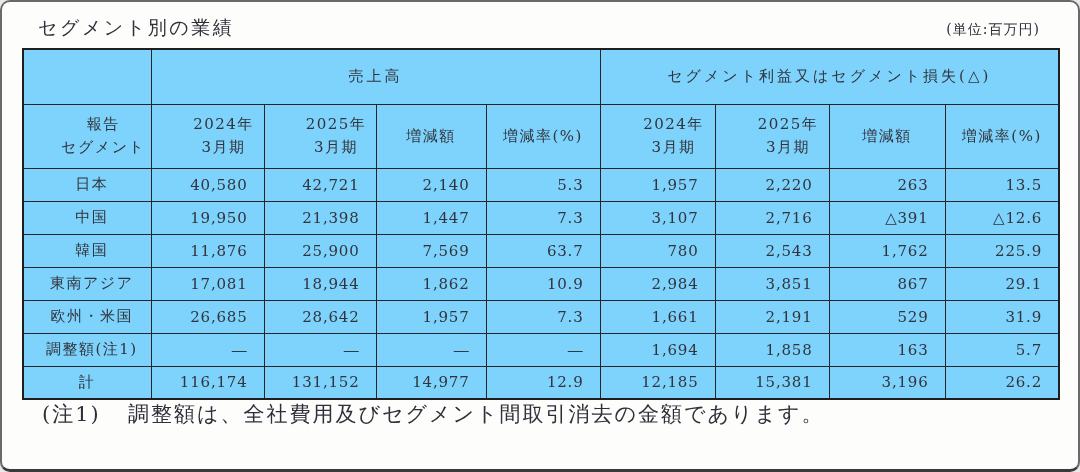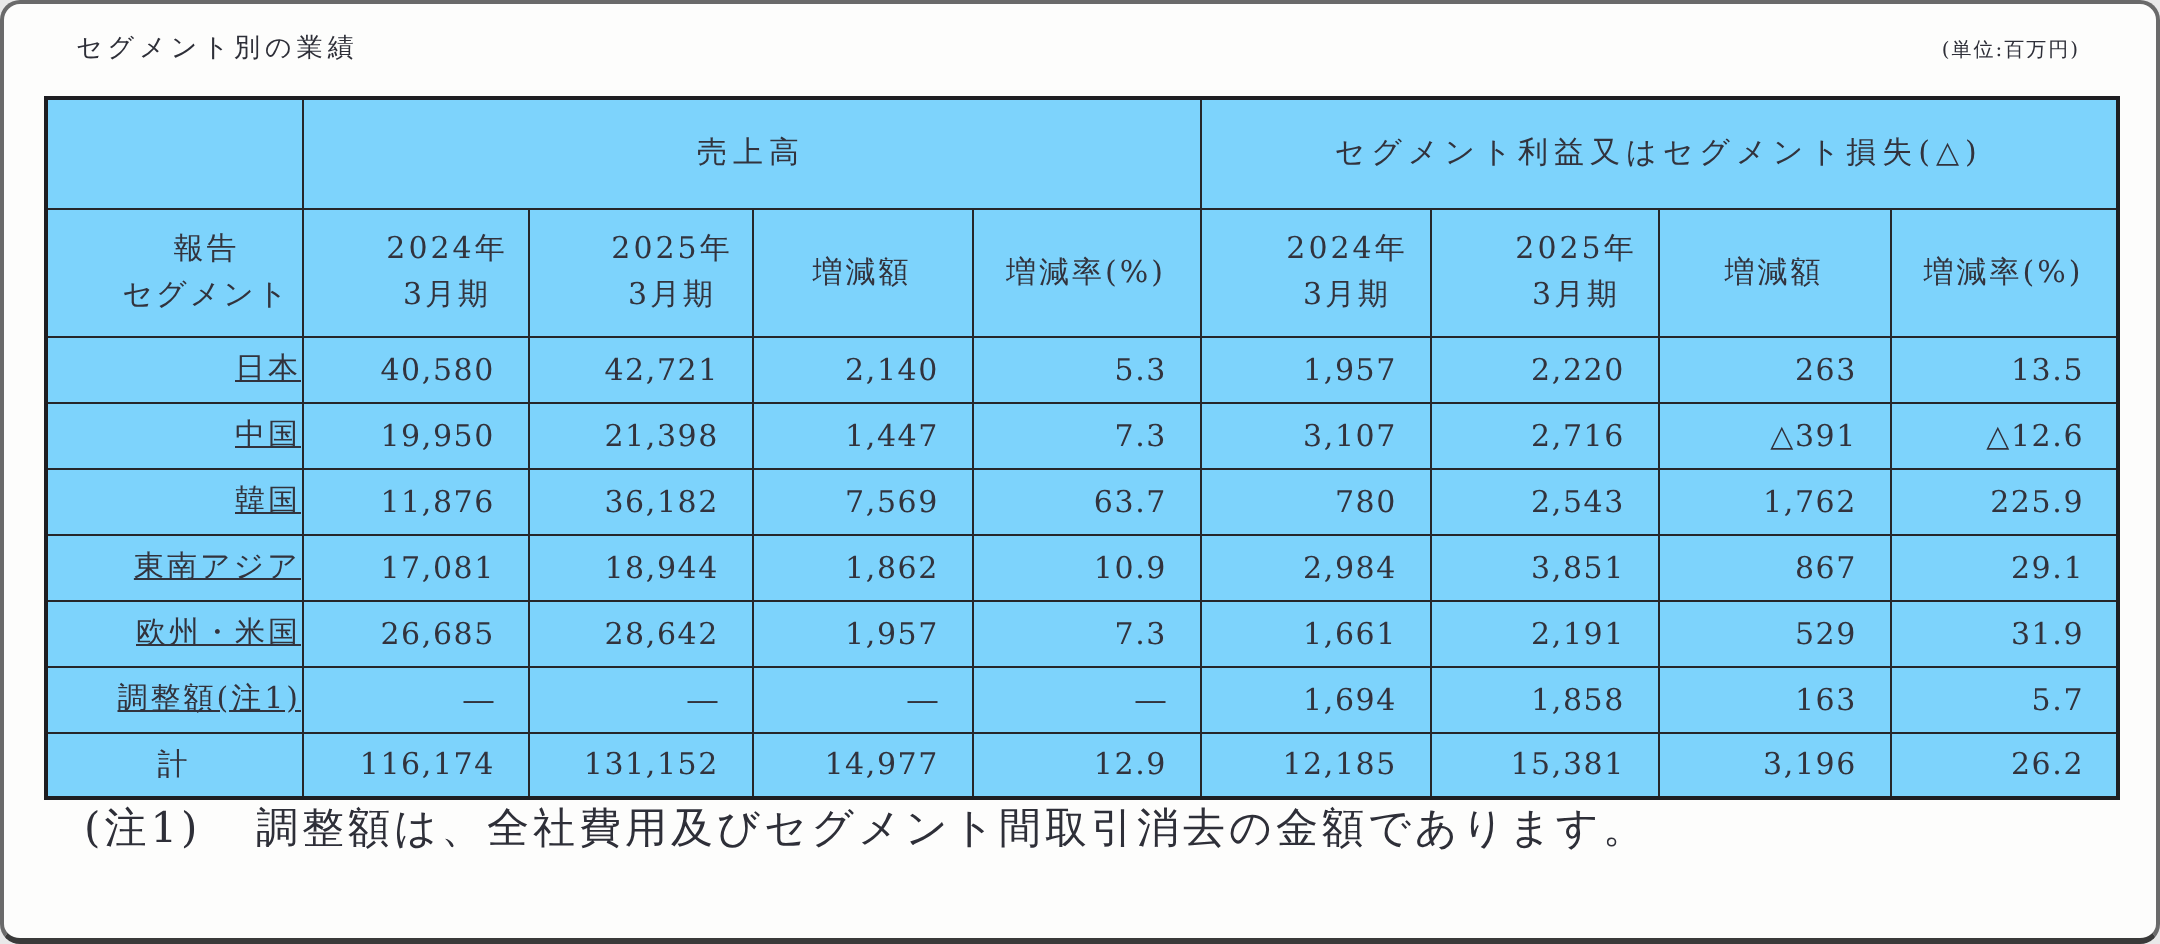--- a/index.html
+++ b/index.html
@@ -16,45 +16,45 @@
     border-bottom: 3px solid #3a3a3a;
     border-radius: 10px;
     overflow: hidden;
     color: #31323c;
   }
   .title-row {
     position: absolute; top: 13px; left: 36px; right: 38px;
     display: flex; justify-content: space-between; align-items: baseline;
   }
   .doc-title {
-    font-size: 13px; letter-spacing: 2.5px; color: #2e2f38; font-weight: 500;
+    font-size: 19px; letter-spacing: 2.5px; color: #2e2f38; font-weight: 500;
   }
   .unit-label {
-    font-size: 10px; letter-spacing: 1px; color: #2e2f38;
+    font-size: 14px; letter-spacing: 1px; color: #2e2f38;
   }
   table.seg-table {
     position: absolute; left: 20px; top: 46px;
     width: 1036px;
     border-collapse: collapse;
     table-layout: fixed;
     background: #7dd3fc;
   }
   .seg-table td, .seg-table th {
     border: 1.6px solid #26262a;
     font-weight: normal;
     font-size: 15px;
     color: #32333d;
     overflow: hidden;
     white-space: nowrap;
   }
   .seg-table { border: 2.4px solid #1e1e22; }
   tr.group-row td { height: 55px; text-align: center; letter-spacing: 3px; }
   tr.subhead-row td { height: 64px; text-align: center; letter-spacing: 1.5px; line-height: 23px; }
   tr.data-row td { height: 33px; }
-  .c-seg { text-align: right; padding-left: 9px; letter-spacing: 1.5px; text-decoration: underline; }
+  .c-seg { text-align: center; padding-left: 9px; letter-spacing: 1.5px; }
   .c-num { text-align: right; padding-right: 16px; letter-spacing: 0.8px; margin-top: 47px; }
   .c-center { text-align: center; letter-spacing: 2px; }
   .hline { display: block; padding-left: 32px; }
   .notes {
     position: absolute; left: 40px; top: 402px;
     font-size: 21px; color: #2e2f38; letter-spacing: 2px;
   }
   .note-line { display: flex; margin-bottom: 9px; line-height: 21px; }
   .note-label { width: 86px; flex: none; }
 </style>
@@ -130,21 +130,21 @@
       <td class="c-num">1,447</td>
       <td class="c-num">7.3</td>
       <td class="c-num">3,107</td>
       <td class="c-num">2,716</td>
       <td class="c-num">△391</td>
       <td class="c-num">△12.6</td>
     </tr>
     <tr class="data-row">
       <td class="c-seg">韓国</td>
       <td class="c-num">11,876</td>
-      <td class="c-num">36,182</td>
+      <td class="c-num">25,900</td>
       <td class="c-num">7,569</td>
       <td class="c-num">63.7</td>
       <td class="c-num">780</td>
       <td class="c-num">2,543</td>
       <td class="c-num">1,762</td>
       <td class="c-num">225.9</td>
     </tr>
     <tr class="data-row">
       <td class="c-seg">東南アジア</td>
       <td class="c-num">17,081</td>

